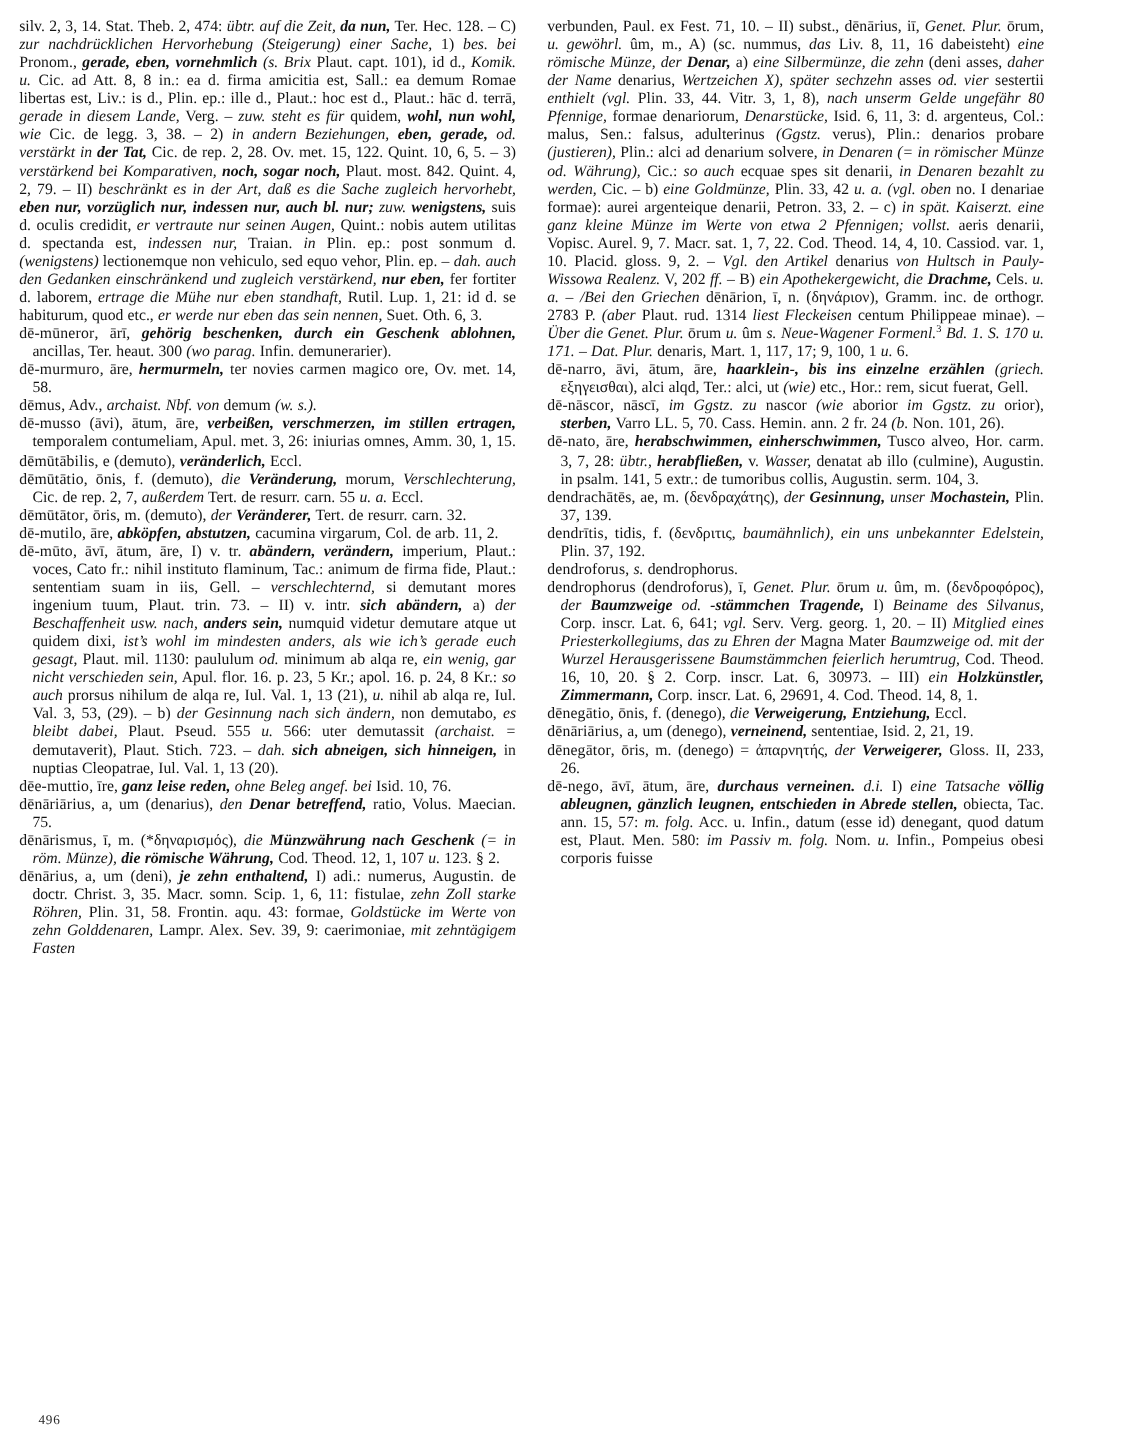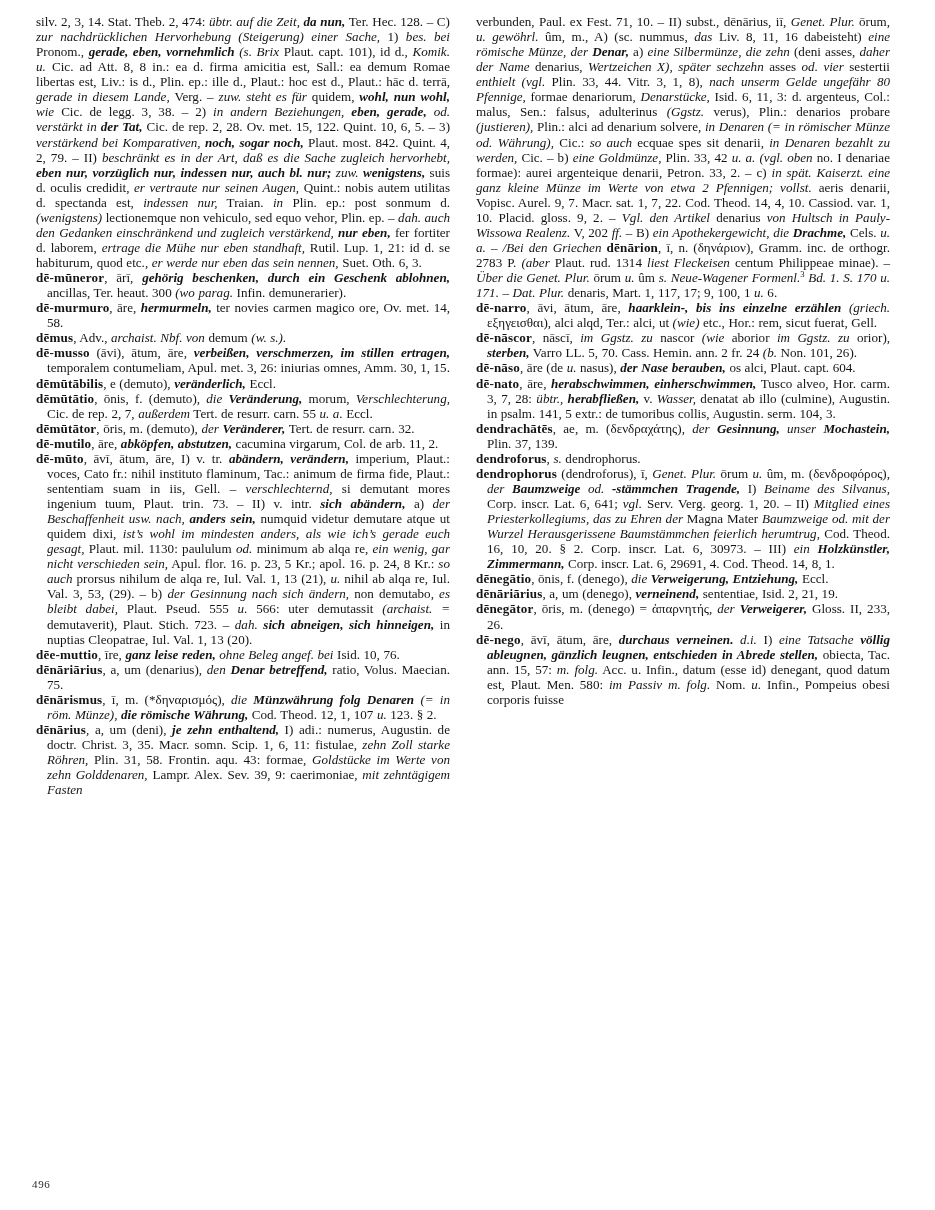--- a/index.html
+++ b/index.html
@@ -15,21 +15,21 @@
     font-family: "Liberation Serif", "DejaVu Serif", serif;
     color: #141414;
     overflow: hidden;
   }
   .page {
     position: absolute;
     left: 0; top: 0;
     width: 935px;
     height: 1210px;
     box-sizing: border-box;
-    padding: 14px 48px 0 36px;
+    padding: 14px 48px 0 16px;
   }
   .columns {
     display: flex;
     gap: 26px;
     align-items: flex-start;
   }
   .col {
     width: 414px;
     flex: 0 0 414px;
   }
@@ -44,21 +44,21 @@
     padding-left: 11px;
     hyphens: manual;
     word-spacing: 0.02em;
   }
   .entry.cont {
     text-indent: 0;
     padding-left: 0;
   }
   
   .hw {
-    font-weight: bold;
+    font-weight: normal;
     letter-spacing: 0.012em;
   }
   
   .gl {
     font-weight: bold;
     font-style: italic;
   }
   
   .it {
     font-style: italic;
@@ -90,30 +90,30 @@
         <p class="entry"><b class="hw">dē-murmuro</b>, āre, <b class="gl"><i>hermurmeln,</i></b> ter novies carmen magico ore, Ov. met. 14, 58.</p>
         <p class="entry"><b class="hw">dēmus</b>, Adv., <i class="it">archaist. Nbf. von</i> demum <i class="it">(w. s.).</i></p>
         <p class="entry"><b class="hw">dē-musso</b> (āvi), ātum, āre, <b class="gl"><i>verbeißen, verschmerzen, im stillen ertragen,</i></b> temporalem contumeliam, Apul. met. 3, 26: iniurias omnes, Amm. 30, 1, 15.</p>
         <p class="entry"><b class="hw">dēmūtābilis</b>, e (demuto), <b class="gl"><i>veränderlich,</i></b> Eccl.</p>
         <p class="entry"><b class="hw">dēmūtātio</b>, ōnis, f. (demuto), <i class="it">die</i> <b class="gl"><i>Veränderung,</i></b> morum, <i class="it">Verschlechterung,</i> Cic. de rep. 2, 7, <i class="it">außerdem</i> Tert. de resurr. carn. 55 <i class="it">u. a.</i> Eccl.</p>
         <p class="entry"><b class="hw">dēmūtātor</b>, ōris, m. (demuto), <i class="it">der</i> <b class="gl"><i>Veränderer,</i></b> Tert. de resurr. carn. 32.</p>
         <p class="entry"><b class="hw">dē-mutilo</b>, āre, <b class="gl"><i>abköpfen, abstutzen,</i></b> cacumina virgarum, Col. de arb. 11, 2.</p>
         <p class="entry"><b class="hw">dē-mūto</b>, āvī, ātum, āre, I) v. tr. <b class="gl"><i>abändern, verändern,</i></b> imperium, Plaut.: voces, Cato fr.: nihil instituto flaminum, Tac.: animum de firma fide, Plaut.: sententiam suam in iis, Gell. – <i class="it">verschlechternd,</i> si demutant mores ingenium tuum, Plaut. trin. 73. – II) v. intr. <b class="gl"><i>sich abändern,</i></b> a) <i class="it">der Beschaffenheit usw. nach,</i> <b class="gl"><i>anders sein,</i></b> numquid videtur demutare atque ut quidem dixi, <i class="it">ist’s wohl im mindesten anders, als wie ich’s gerade euch gesagt,</i> Plaut. mil. 1130: paululum <i class="it">od.</i> minimum ab alqa re, <i class="it">ein wenig, gar nicht verschieden sein,</i> Apul. flor. 16. p. 23, 5 Kr.; apol. 16. p. 24, 8 Kr.: <i class="it">so auch</i> prorsus nihilum de alqa re, Iul. Val. 1, 13 (21), <i class="it">u.</i> nihil ab alqa re, Iul. Val. 3, 53, (29). – b) <i class="it">der Gesinnung nach sich ändern,</i> non demutabo, <i class="it">es bleibt dabei,</i> Plaut. Pseud. 555 <i class="it">u.</i> 566: uter demutassit <i class="it">(archaist. =</i> demutaverit), Plaut. Stich. 723. – <i class="it">dah.</i> <b class="gl"><i>sich abneigen, sich hinneigen,</i></b> in nuptias Cleopatrae, Iul. Val. 1, 13 (20).</p>
         <p class="entry"><b class="hw">dēe-muttio</b>, īre, <b class="gl"><i>ganz leise reden,</i></b> <i class="it">ohne Beleg angef. bei</i> Isid. 10, 76.</p>
         <p class="entry"><b class="hw">dēnāriārius</b>, a, um (denarius), <i class="it">den</i> <b class="gl"><i>Denar betreffend,</i></b> ratio, Volus. Maecian. 75.</p>
-        <p class="entry"><b class="hw">dēnārismus</b>, ī, m. (*δηναρισμός), <i class="it">die</i> <b class="gl"><i>Münzwährung folg Denaren</i></b> <i class="it">(= in röm. Münze),</i> <b class="gl"><i>die römische Währung,</i></b> Cod. Theod. 12, 1, 107 <i class="it">u.</i> 123. § 2.</p>
+        <p class="entry"><b class="hw">dēnārismus</b>, ī, m. (*δηναρισμός), <i class="it">die</i> <b class="gl"><i>Münzwährung nach Geschenk</i></b> <i class="it">(= in röm. Münze),</i> <b class="gl"><i>die römische Währung,</i></b> Cod. Theod. 12, 1, 107 <i class="it">u.</i> 123. § 2.</p>
         <p class="entry"><b class="hw">dēnārius</b>, a, um (deni), <b class="gl"><i>je zehn enthaltend,</i></b> I) adi.: numerus, Augustin. de doctr. Christ. 3, 35. Macr. somn. Scip. 1, 6, 11: fistulae, <i class="it">zehn Zoll starke Röhren,</i> Plin. 31, 58. Frontin. aqu. 43: formae, <i class="it">Goldstücke im Werte von zehn Golddenaren,</i> Lampr. Alex. Sev. 39, 9: caerimoniae, <i class="it">mit zehntägigem Fasten</i></p>
       </div>
     <div class="col" id="col-right">
         <p class="entry cont">verbunden, Paul. ex Fest. 71, 10. – II) subst., dēnārius, iī, <i class="it">Genet. Plur.</i> ōrum, <i class="it">u. gewöhrl.</i> ûm, m., A) (sc. nummus, <i class="it">das</i> Liv. 8, 11, 16 dabeisteht) <i class="it">eine römische Münze, der</i> <b class="gl"><i>Denar,</i></b> a) <i class="it">eine Silbermünze, die zehn</i> (deni asses, <i class="it">daher der Name</i> denarius, <i class="it">Wertzeichen X), später sechzehn</i> asses <i class="it">od. vier</i> sestertii <i class="it">enthielt (vgl.</i> Plin. 33, 44. Vitr. 3, 1, 8), <i class="it">nach unserm Gelde ungefähr 80 Pfennige,</i> formae denariorum, <i class="it">Denarstücke,</i> Isid. 6, 11, 3: d. argenteus, Col.: malus, Sen.: falsus, adulterinus <i class="it">(Ggstz.</i> verus), Plin.: denarios probare <i class="it">(justieren),</i> Plin.: alci ad denarium solvere, <i class="it">in Denaren (= in römischer Münze od. Währung),</i> Cic.: <i class="it">so auch</i> ecquae spes sit denarii, <i class="it">in Denaren bezahlt zu werden,</i> Cic. – b) <i class="it">eine Goldmünze,</i> Plin. 33, 42 <i class="it">u. a. (vgl. oben</i> no. I denariae formae): aurei argenteique denarii, Petron. 33, 2. – c) <i class="it">in spät. Kaiserzt. eine ganz kleine Münze im Werte von etwa 2 Pfennigen; vollst.</i> aeris denarii, Vopisc. Aurel. 9, 7. Macr. sat. 1, 7, 22. Cod. Theod. 14, 4, 10. Cassiod. var. 1, 10. Placid. gloss. 9, 2. – <i class="it">Vgl. den Artikel</i> denarius <i class="it">von Hultsch in Pauly-Wissowa Realenz.</i> V, 202 <i class="it">ff.</i> – B) <i class="it">ein Apothekergewicht, die</i> <b class="gl"><i>Drachme,</i></b> Cels. <i class="it">u. a.</i> – <i class="it">/Bei den Griechen</i> <b class="hw">dēnārion</b>, ī, n. (δηνάριον), Gramm. inc. de orthogr. 2783 P. <i class="it">(aber</i> Plaut. rud. 1314 <i class="it">liest Fleckeisen</i> centum Philippeae minae). – <i class="it">Über die Genet. Plur.</i> ōrum <i class="it">u.</i> ûm <i class="it">s. Neue-Wagener Formenl.</i><sup>3</sup> <i class="it">Bd. 1. S. 170 u. 171.</i> – <i class="it">Dat. Plur.</i> denaris, Mart. 1, 117, 17; 9, 100, 1 <i class="it">u.</i> 6.</p>
         <p class="entry"><b class="hw">dē-narro</b>, āvi, ātum, āre, <b class="gl"><i>haarklein-, bis ins einzelne erzählen</i></b> <i class="it">(griech.</i> εξηγεισθαι), alci alqd, Ter.: alci, ut <i class="it">(wie)</i> etc., Hor.: rem, sicut fuerat, Gell.</p>
         <p class="entry"><b class="hw">dē-nāscor</b>, nāscī, <i class="it">im Ggstz. zu</i> nascor <i class="it">(wie</i> aborior <i class="it">im Ggstz. zu</i> orior), <b class="gl"><i>sterben,</i></b> Varro LL. 5, 70. Cass. Hemin. ann. 2 fr. 24 <i class="it">(b.</i> Non. 101, 26).</p>
-        <p class="entry"><b class="hw">dē-nāso</b>, āre (de <i class="it">u.</i> nasus), <b class="gl"><i>der Nase berauben,</i></b> os alci, Plaut. capt. 604.</p>
         <p class="entry"><b class="hw">dē-nato</b>, āre, <b class="gl"><i>herabschwimmen, einherschwimmen,</i></b> Tusco alveo, Hor. carm. 3, 7, 28: <i class="it">übtr.,</i> <b class="gl"><i>herabfließen,</i></b> v. <i class="it">Wasser,</i> denatat ab illo (culmine), Augustin. in psalm. 141, 5 extr.: de tumoribus collis, Augustin. serm. 104, 3.</p>
         <p class="entry"><b class="hw">dendrachātēs</b>, ae, m. (δενδραχάτης), <i class="it">der</i> <b class="gl"><i>Gesinnung,</i></b> <i class="it">unser</i> <b class="gl"><i>Mochastein,</i></b> Plin. 37, 139.</p>
+        <p class="entry"><b class="hw">dendrītis</b>, tidis, f. (δενδριτις, <i class="it">baumähnlich), ein uns unbekannter Edelstein,</i> Plin. 37, 192.</p>
         <p class="entry"><b class="hw">dendroforus</b>, <i class="it">s.</i> dendrophorus.</p>
         <p class="entry"><b class="hw">dendrophorus</b> (dendroforus), ī, <i class="it">Genet. Plur.</i> ōrum <i class="it">u.</i> ûm, m. (δενδροφόρος), <i class="it">der</i> <b class="gl"><i>Baumzweige</i></b> <i class="it">od.</i> <b class="gl"><i>-stämmchen Tragende,</i></b> I) <i class="it">Beiname des Silvanus,</i> Corp. inscr. Lat. 6, 641; <i class="it">vgl.</i> Serv. Verg. georg. 1, 20. – II) <i class="it">Mitglied eines Priesterkollegiums, das zu Ehren der</i> Magna Mater <i class="it">Baumzweige od. mit der Wurzel Herausgerissene Baumstämmchen feierlich herumtrug,</i> Cod. Theod. 16, 10, 20. § 2. Corp. inscr. Lat. 6, 30973. – III) <i class="it">ein</i> <b class="gl"><i>Holzkünstler, Zimmermann,</i></b> Corp. inscr. Lat. 6, 29691, 4. Cod. Theod. 14, 8, 1.</p>
         <p class="entry"><b class="hw">dēnegātio</b>, ōnis, f. (denego), <i class="it">die</i> <b class="gl"><i>Verweigerung, Entziehung,</i></b> Eccl.</p>
         <p class="entry"><b class="hw">dēnāriārius</b>, a, um (denego), <b class="gl"><i>verneinend,</i></b> sententiae, Isid. 2, 21, 19.</p>
         <p class="entry"><b class="hw">dēnegātor</b>, ōris, m. (denego) = ἀπαρνητής, <i class="it">der</i> <b class="gl"><i>Verweigerer,</i></b> Gloss. II, 233, 26.</p>
         <p class="entry"><b class="hw">dē-nego</b>, āvī, ātum, āre, <b class="gl"><i>durchaus verneinen.</i></b> <i class="it">d.i.</i> I) <i class="it">eine Tatsache</i> <b class="gl"><i>völlig ableugnen, gänzlich leugnen, entschieden in Abrede stellen,</i></b> obiecta, Tac. ann. 15, 57: <i class="it">m. folg.</i> Acc. u. Infin., datum (esse id) denegant, quod datum est, Plaut. Men. 580: <i class="it">im Passiv m. folg.</i> Nom. <i class="it">u.</i> Infin., Pompeius obesi corporis fuisse</p>
       </div>
   </div>
 
   <div class="folio">496</div>

